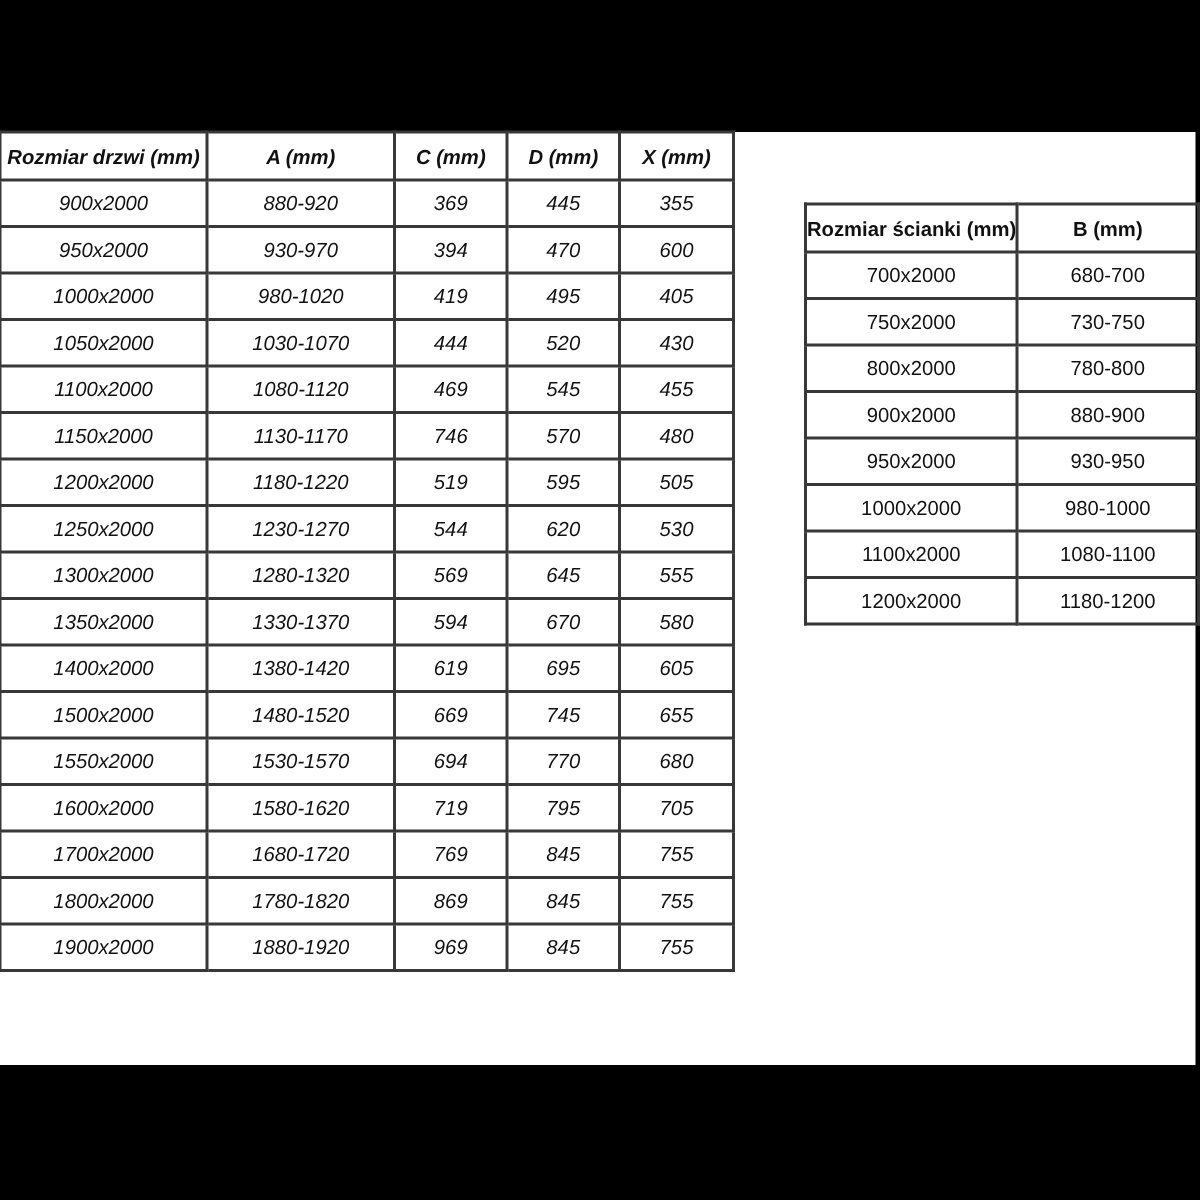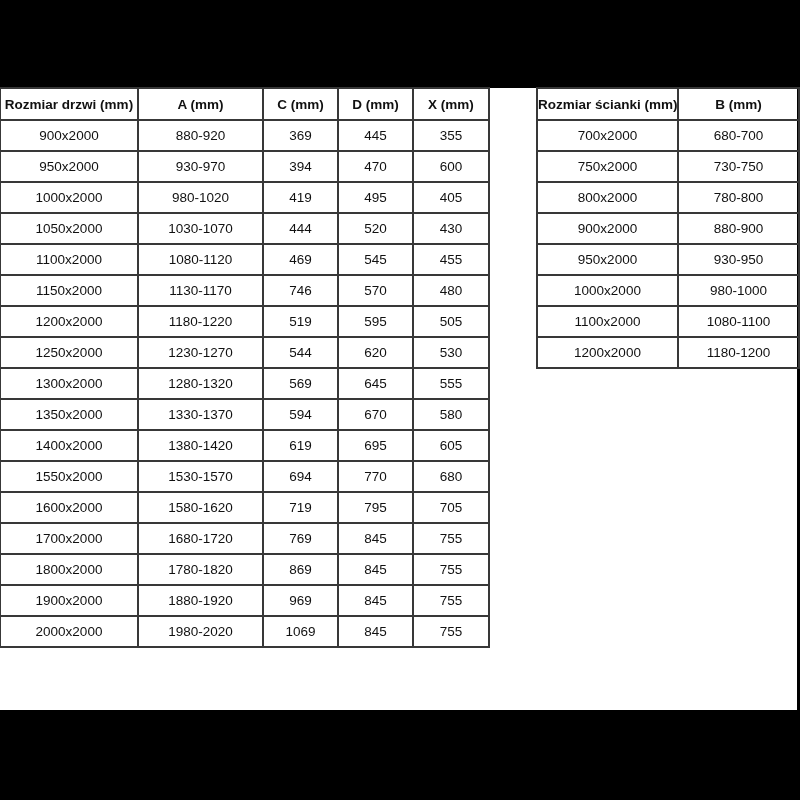--- a/index.html
+++ b/index.html
@@ -47,22 +47,22 @@
     vertical-align: middle;
     padding: 0;
     height: 29px;
     overflow: hidden;
     white-space: nowrap;
   }
   table.spec th {
     font-weight: bold;
     height: 30px;
   }
-  .table-left  { left: -1px; width: 489px; }
-  .table-right { left: 536px; width: 262px; }
+  .table-left  { left: -1px; width: 489px; font-style: italic; }
+  .table-right { left: 536px; width: 262px; margin-top: 48px; }
 </style>
 </head>
 <body>
 
 <div class="canvas">
   <div class="top-bar"></div>
 
   <div class="content">
 
     <table class="spec table-left">
@@ -154,20 +154,27 @@
             <td>580</td>
           </tr>
           <tr>
             <td>1400x2000</td>
             <td>1380-1420</td>
             <td>619</td>
             <td>695</td>
             <td>605</td>
           </tr>
           <tr>
+            <td>1500x2000</td>
+            <td>1480-1520</td>
+            <td>669</td>
+            <td>745</td>
+            <td>655</td>
+          </tr>
+          <tr>
             <td>1550x2000</td>
             <td>1530-1570</td>
             <td>694</td>
             <td>770</td>
             <td>680</td>
           </tr>
           <tr>
             <td>1600x2000</td>
             <td>1580-1620</td>
             <td>719</td>
@@ -185,27 +192,20 @@
             <td>1800x2000</td>
             <td>1780-1820</td>
             <td>869</td>
             <td>845</td>
             <td>755</td>
           </tr>
           <tr>
             <td>1900x2000</td>
             <td>1880-1920</td>
             <td>969</td>
-            <td>845</td>
-            <td>755</td>
-          </tr>
-          <tr>
-            <td>2000x2000</td>
-            <td>1980-2020</td>
-            <td>1069</td>
             <td>845</td>
             <td>755</td>
           </tr>
         </tbody>
     </table>
 
     <table class="spec table-right">
       <colgroup>
         <col style="width:141px">
         <col style="width:121px">

